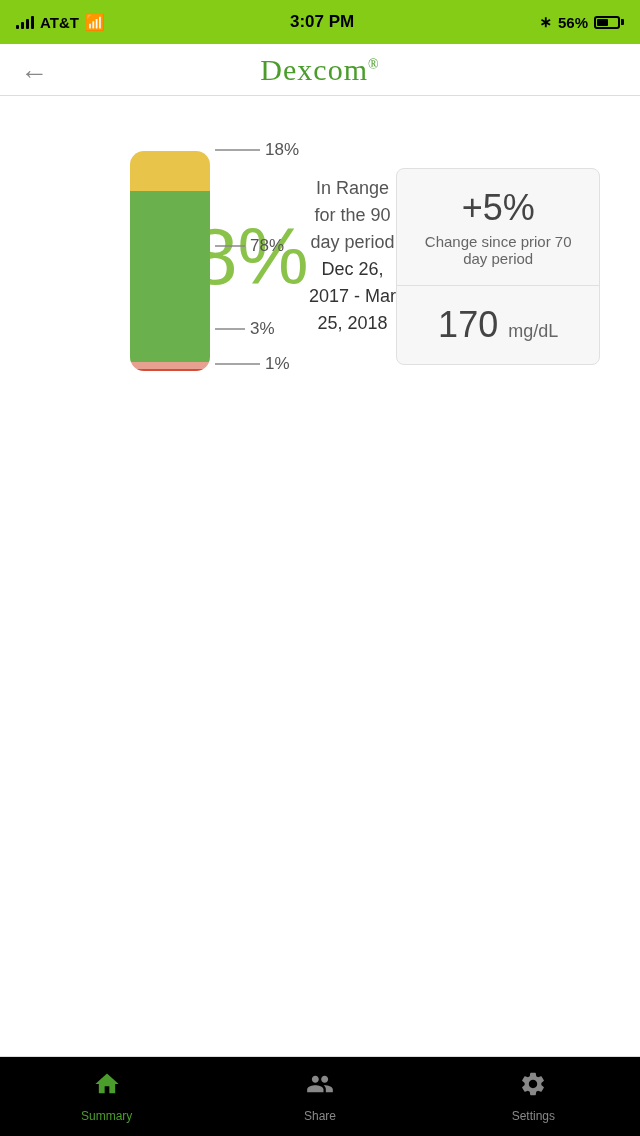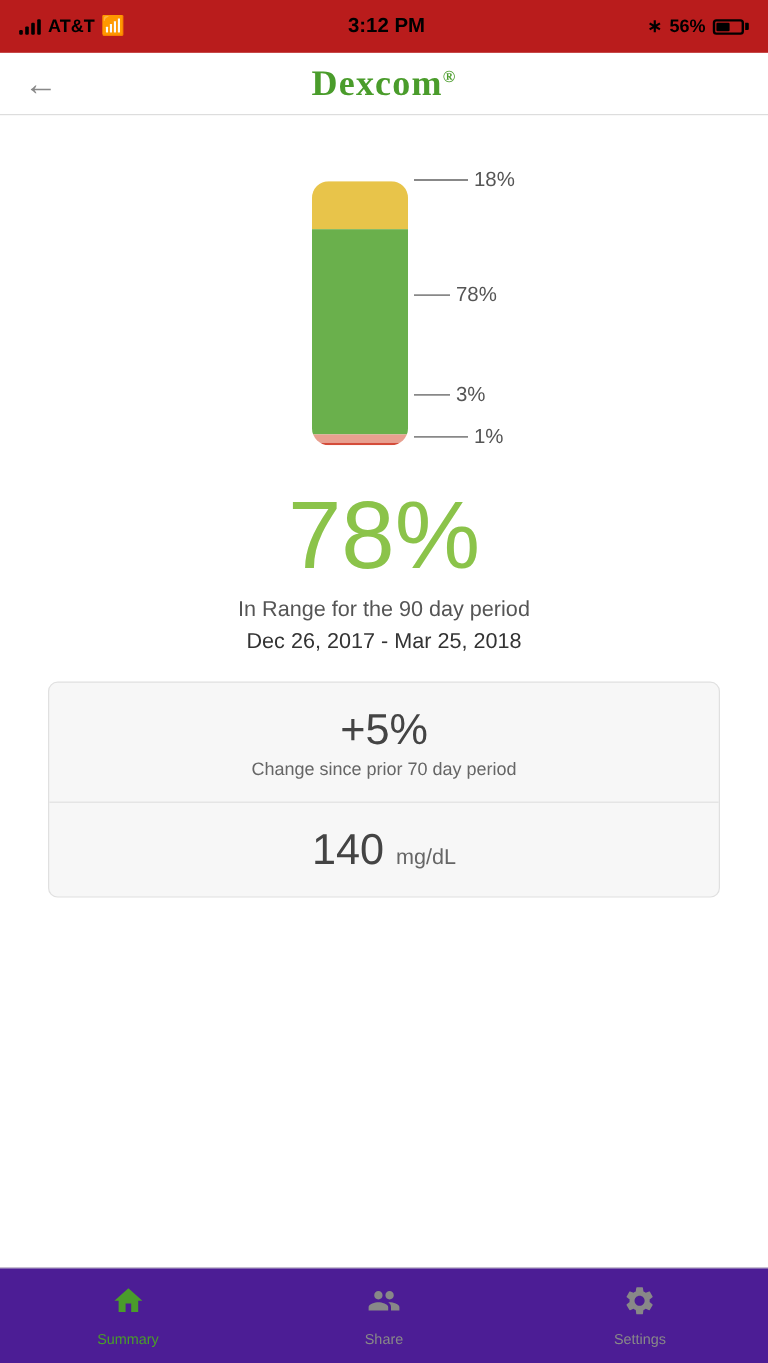--- a/index.html
+++ b/index.html
@@ -13,21 +13,21 @@
       position: relative;
     }
 
     
     .status-bar {
       display: flex;
       justify-content: space-between;
       align-items: center;
       padding: 8px 16px;
       height: 44px;
-      background: #b91c1c;
+      background: #84cc16;
     }
     .status-left {
       display: flex;
       align-items: center;
       gap: 6px;
       font-size: 15px;
       font-weight: 600;
     }
     .status-center {
       font-size: 17px;
@@ -93,36 +93,36 @@
       font-size: 28px;
       color: #888;
       cursor: pointer;
       line-height: 1;
     }
     .brand-title {
       position: absolute;
       left: 50%;
       transform: translateX(-50%);
       font-size: 30px;
-      font-weight: 700;
+      font-weight: 400;
       color: #4a9c2b;
       letter-spacing: 1px;
       font-family: 'Georgia', serif;
     }
     .brand-title .reg {
       font-size: 14px;
       vertical-align: super;
       color: #4a9c2b;
     }
 
     
     .main-content {
       padding: 20px 40px;
       display: flex;
-      flex-direction: column;
+      flex-direction: row;
       align-items: center;
     }
 
     
     .big-percent {
       font-size: 80px;
       color: #8bc34a;
       font-weight: 300;
       line-height: 1;
       margin: 10px 0 8px;
@@ -173,21 +173,21 @@
 
     
     .tab-bar {
       position: absolute;
       bottom: 0;
       left: 0;
       right: 0;
       height: 80px;
       display: flex;
       border-top: 1px solid #ddd;
-      background: #4c1d95;
+      background: #000000;
     }
     .tab-item {
       flex: 1;
       display: flex;
       flex-direction: column;
       align-items: center;
       justify-content: center;
       gap: 4px;
       cursor: pointer;
     }
@@ -220,21 +220,21 @@
   <div class="status-left">
     <div class="signal-bars">
       <span style="height:4px"></span>
       <span style="height:7px"></span>
       <span style="height:10px"></span>
       <span style="height:13px"></span>
     </div>
     <span>AT&amp;T</span>
     <span style="font-size:16px;">📶</span>
   </div>
-  <div class="status-center">3:12 PM</div>
+  <div class="status-center">3:07 PM</div>
   <div class="status-right">
     <span>∗</span>
     <span>56%</span>
     <div class="battery-icon">
       <div class="battery-body">
         <div class="battery-fill"></div>
       </div>
       <div class="battery-tip"></div>
     </div>
   </div>
@@ -298,21 +298,21 @@
 
     <div class="stat-card">
       <div class="stat-value">
         <span>+5%</span>
       </div>
       <div class="stat-label">Change since prior 70 day period</div>
     </div>
 
     <div class="stat-card">
       <div class="stat-value">
-        <span>140</span> <span class="unit">mg/dL</span>
+        <span>170</span> <span class="unit">mg/dL</span>
       </div>
     </div>
   </div>
 
 </div>
 
 <div class="tab-bar">
 
   <div class="tab-item active">
     <div class="tab-icon" style="color:#4a9c2b;">

